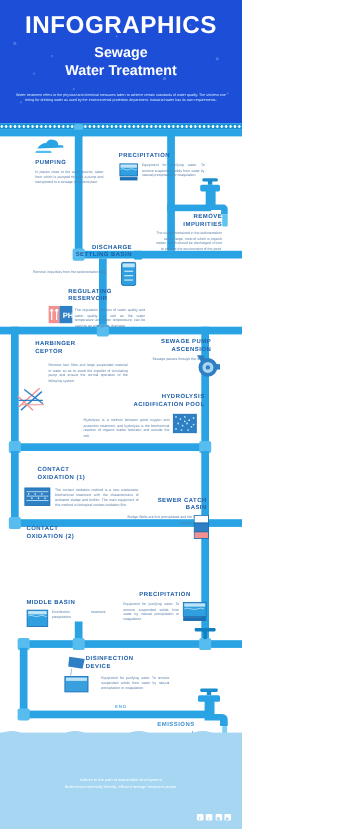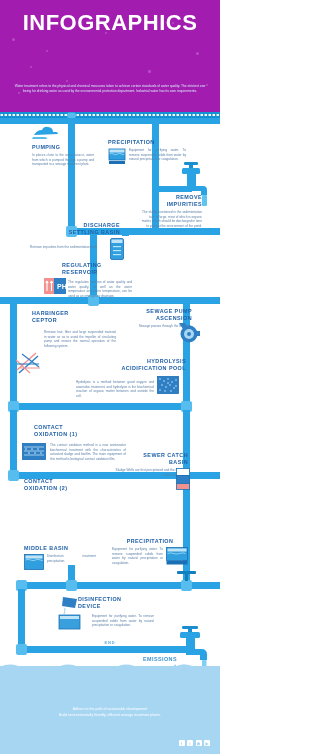--- a/index.html
+++ b/index.html
@@ -7,21 +7,21 @@
     width: 220px; height: 754px;
     background: #ffffff;
     font-family: "Liberation Sans", sans-serif;
     overflow: hidden;
   }
   #page { position: relative; width: 220px; height: 754px; background:#fff; overflow:hidden; }
 
   
   .header {
     position: absolute; left:0; top:0; width:264px; height:112px;
-    background: #a21caf;
+    background: #1d4ed8;
     overflow: hidden;
   }
   .bubble { position:absolute; border-radius:50%; background:rgba(255,255,255,.22); }
   .hdr-title {
     position:absolute; left:0; top:10px; width:220px; text-align:center;
     color:#fff; font-size:22px; font-weight:bold; letter-spacing:.5px;
   }
   .hdr-sub {
     position:absolute; left:0; top:40px; width:220px; text-align:center;
     color:#fff; font-size:13px; font-weight:bold; line-height:16px;
@@ -95,20 +95,24 @@
     <div class="bubble" style="left:30px;top:66px;width:2px;height:2px;"></div>
     <div class="bubble" style="left:105px;top:32px;width:2.4px;height:2.4px;"></div>
     <div class="bubble" style="left:172px;top:22px;width:2px;height:2px;"></div>
     <div class="bubble" style="left:46px;top:50px;width:2px;height:2px;"></div>
     <div class="bubble" style="left:148px;top:70px;width:2.5px;height:2.5px;"></div>
     <div class="bubble" style="left:66px;top:80px;width:2px;height:2px;"></div>
     <div class="bubble" style="left:18px;top:92px;width:2.2px;height:2.2px;"></div>
     <div class="bubble" style="left:206px;top:84px;width:2px;height:2px;"></div>
 
     <div class="hdr-title">INFOGRAPHICS</div>
+    <div class="hdr-sub">
+      <div>Sewage</div>
+      <div>Water Treatment</div>
+    </div>
     <div class="hdr-body">Water treatment refers to the physical and chemical measures taken to achieve certain standards of water quality. The strictest one being for drinking water as used by the environmental protection department. Industrial water has its own requirements.</div>
   </div>
   <div class="dotband"></div>
 
   <div class="pipe" style="left:0;top:118px;width:220px;height:6px;"></div>
 
   <div class="pipe" style="left:68px;top:112px;width:7px;height:116px;"></div>
   <div class="joint" style="left:67px;top:113px;width:9px;height:5px;"></div>
 
   <div class="pipe" style="left:68px;top:228px;width:152px;height:7px;"></div>

